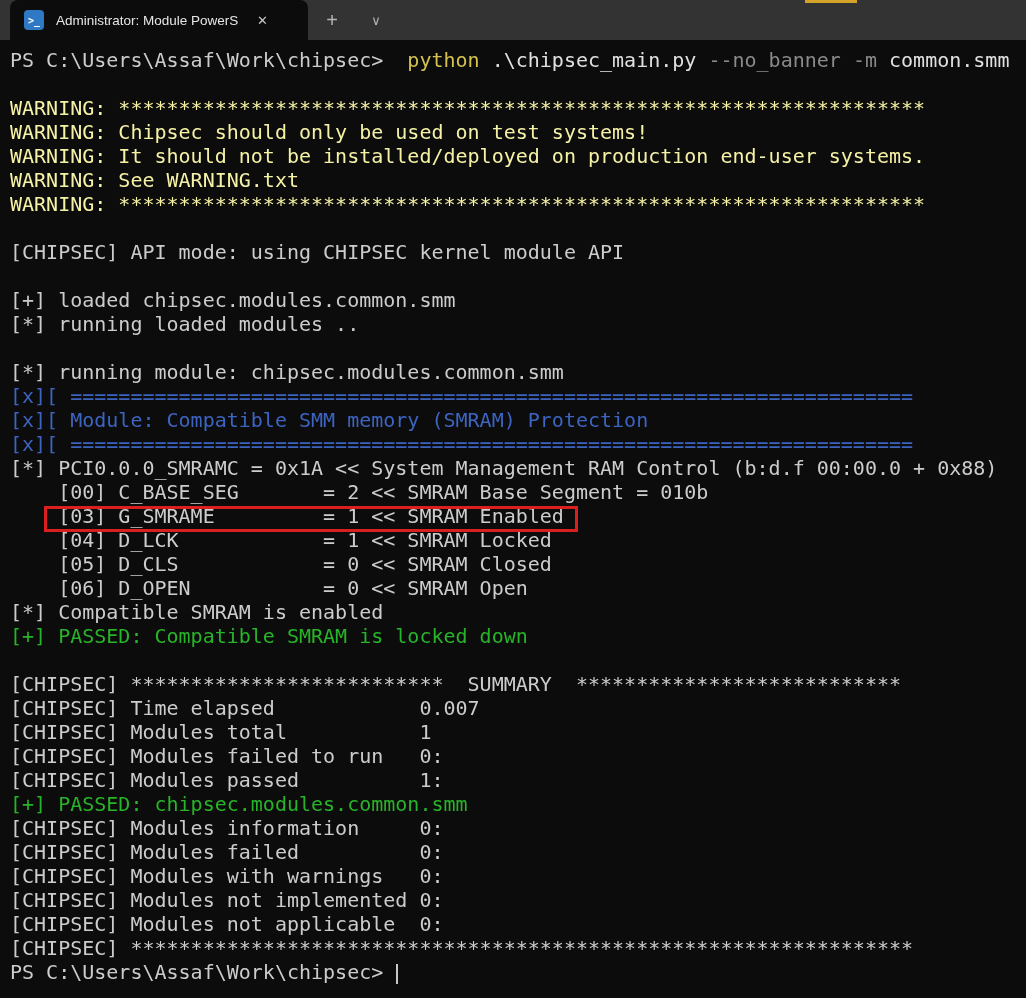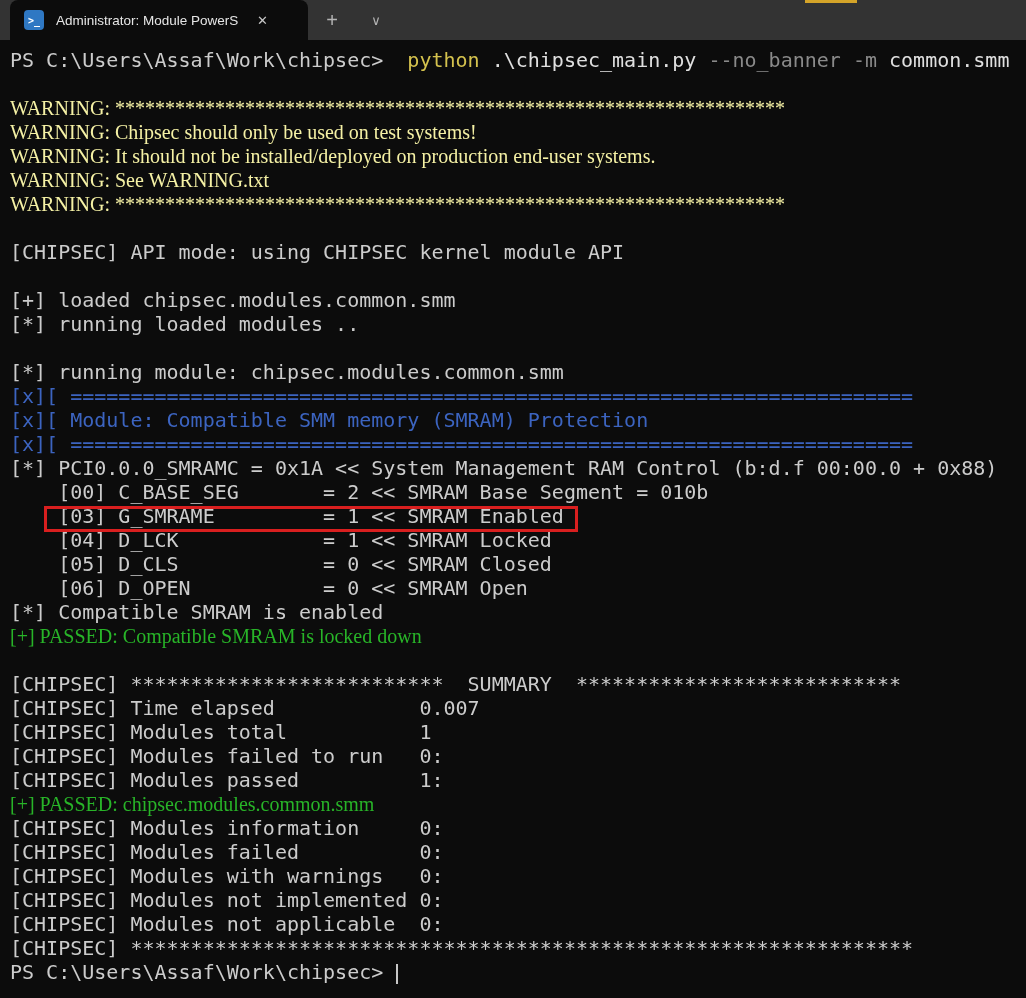--- a/index.html
+++ b/index.html
@@ -57,25 +57,25 @@
     padding:8px 0 0 10px;box-sizing:border-box;
   }
   .screen{
     margin:0;
     font-family:"DejaVu Sans Mono","Liberation Mono",monospace;
     font-size:20px;
   }
   .line{height:24px;line-height:24px;white-space:pre;}
   .fg{color:var(--foreground,#cccccc);}
   .white{color:var(--bright-white,#e0e0e0);}
-  .warn{color:var(--warning-yellow,#f5f1a5);font-family:Liberation Serif, serif;}
+  .warn{color:var(--warning-yellow,#f5f1a5);}
   .cmd{color:var(--command-yellow,#d4c24e);text-align:right;}
   .param{color:var(--parameter-gray,#8a8a8a);}
   .blue{color:var(--info-blue,#3c64c0);}
-  .green{color:var(--pass-green,#28b428);font-family:Liberation Serif, serif;}
+  .green{color:var(--pass-green,#28b428);}
   .cursor{
     display:inline-block;width:2px;height:20px;
     background:var(--cursor,#c8c8c8);
     vertical-align:middle;margin-left:1px;
   }
   
   .highlight-box{
     position:absolute;left:44px;top:506px;width:534px;height:26px;
     border:3px solid var(--highlight-red,#d91f1f);
     box-sizing:border-box;

